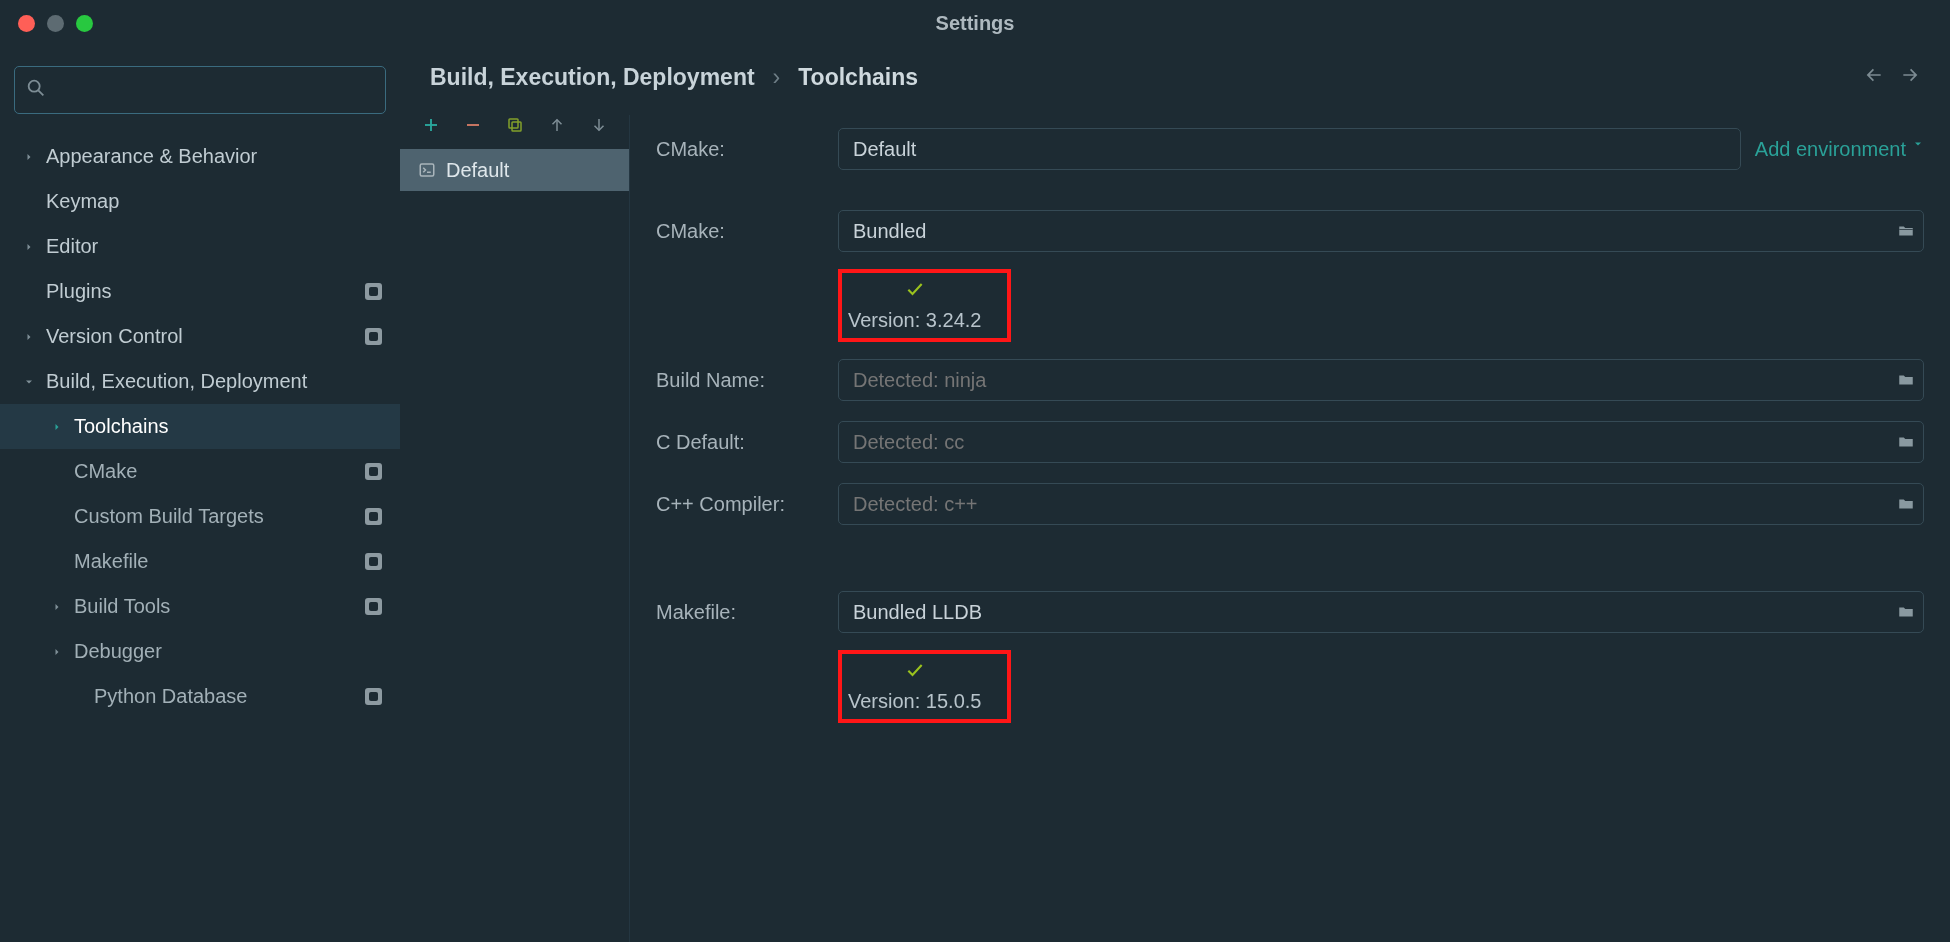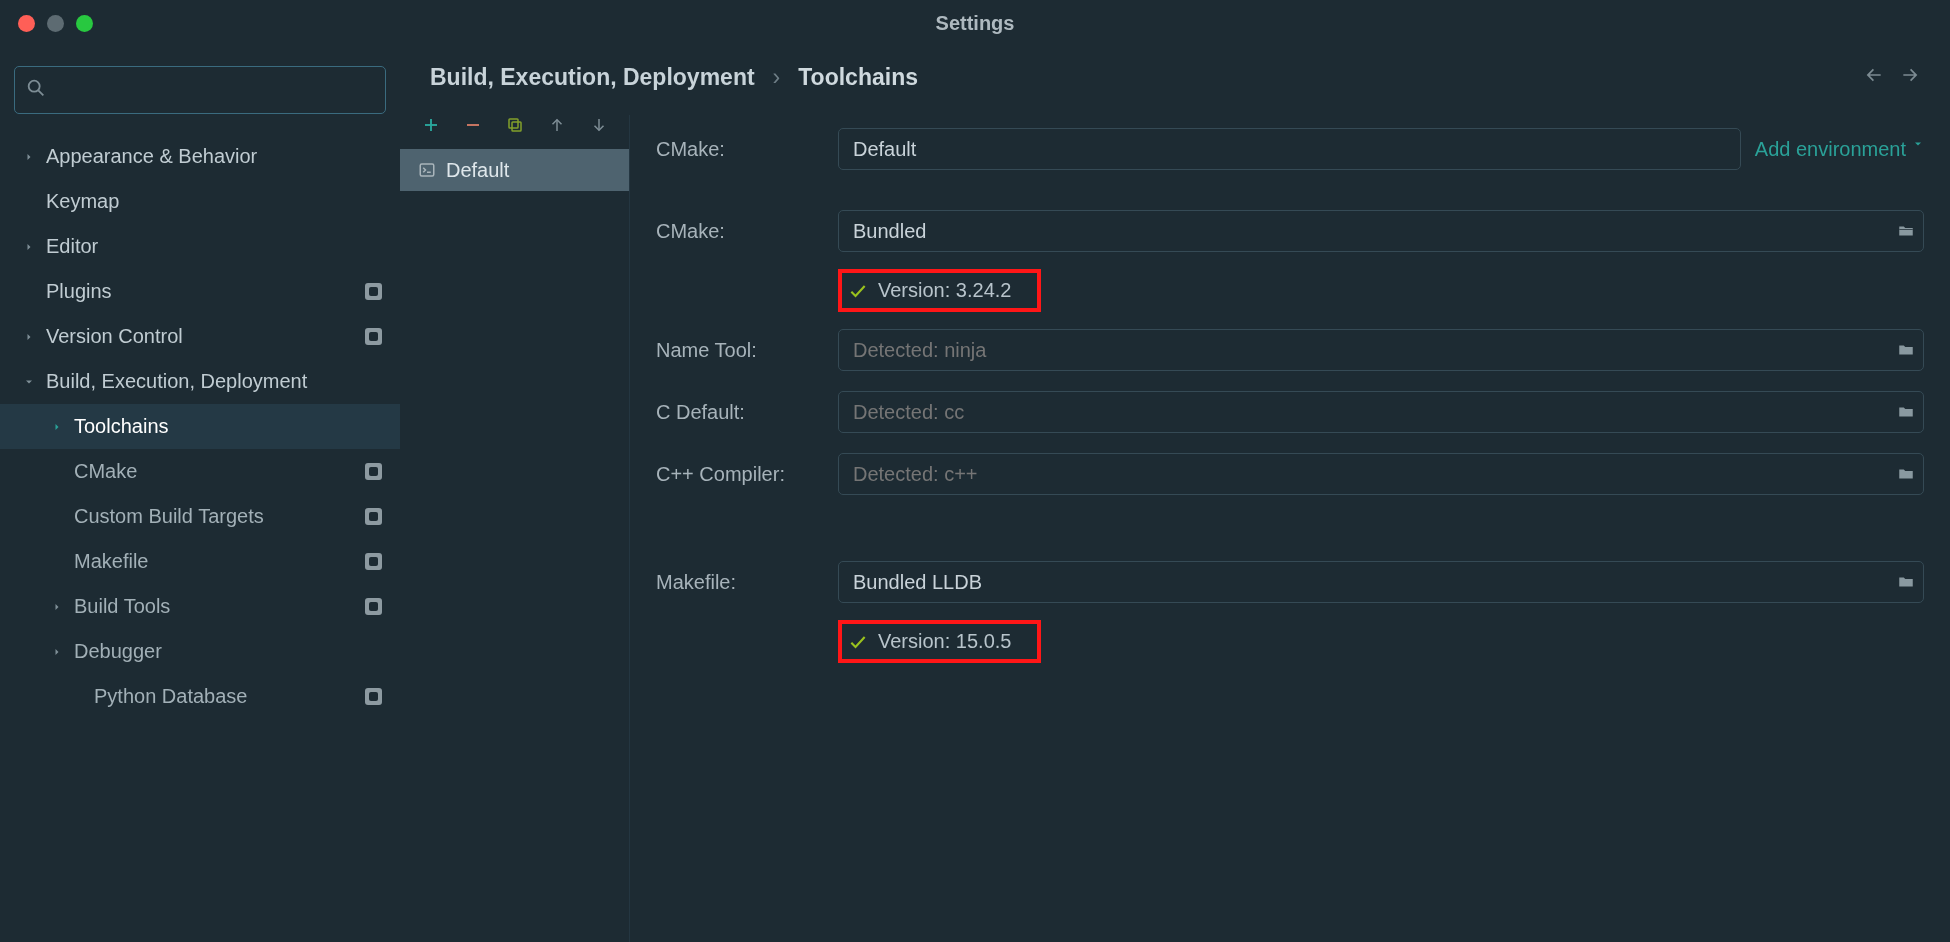--- a/index.html
+++ b/index.html
@@ -150,21 +150,21 @@
   position: absolute; right: 8px; top: 50%; transform: translateY(-50%);
   color: #8999a0; display: inline-flex;
 }
 .browse-btn svg { width: 20px; height: 18px; }
 
 .link-accent { color: #2aa198; font-size: 20px; display: inline-flex; align-items: flex-start; gap: 6px; cursor: pointer; }
 .link-accent svg { width: 12px; height: 12px; }
 
 .version-row { display: flex; align-items: center; padding-left: 182px; gap: 10px; }
 .version-row.hl { }
-.hl-box { border: 4px solid #ff1617; padding: 6px 26px 6px 6px; display: inline-flex; align-items: center; gap: 10px; }
+.hl-box { border: 4px solid #ff1617; padding: 6px 26px 6px 6px; display: inline-flex; align-items: center; gap: 10px; flex-direction: column; }
 .check-ic { color: #9ac21e; display:inline-flex;}
 .check-ic svg { width: 20px; height: 20px; }
 .version-text { color: #b8c4cb; font-size: 20px; }
 
 .spacer-row { height: 32px; }
 </style>
 </head>
 <body>
 
 <div class="window">
@@ -391,21 +391,21 @@
               <span class="check-ic">
                 <svg viewBox="0 0 24 24" fill="none" stroke="currentColor" stroke-width="2.5">
                     <polyline points="4,13 9,18 20,6"></polyline>
                   </svg>
               </span>
               <span class="version-text">Version: 3.24.2</span>
             </span>
           </div>
 
           <div class="form-row">
-            <div class="form-label">Name Tool:</div>
+            <div class="form-label">Build Name:</div>
             <div class="form-field">
               <div class="input-wrap">
                 <input class="txt-input with-browse placeholder" placeholder="Detected: ninja" style="">
                 <span class="browse-btn">
                   <svg viewBox="0 0 24 24" fill="currentColor">
                       <path d="M3 6h6l2 2h10v10H3z"></path>
                     </svg>
                 </span>
               </div>
             </div>

